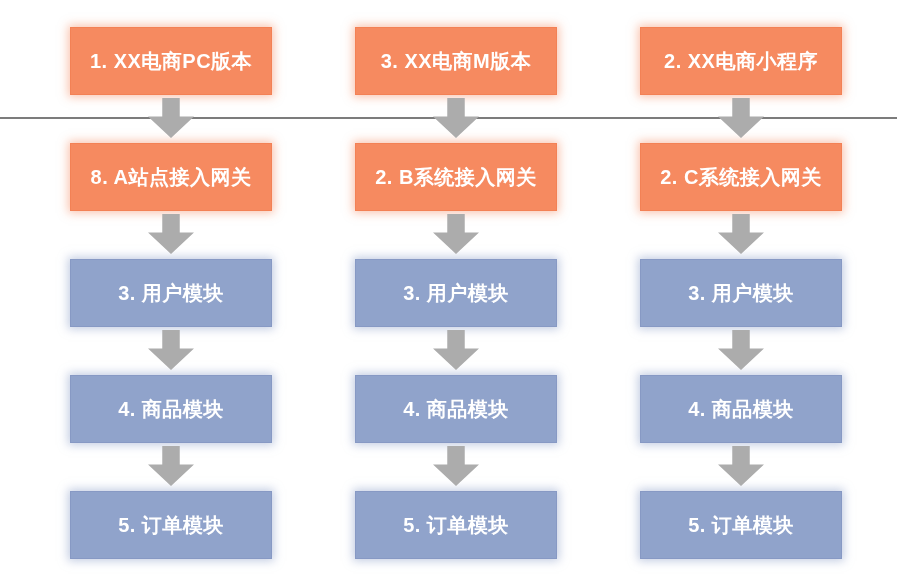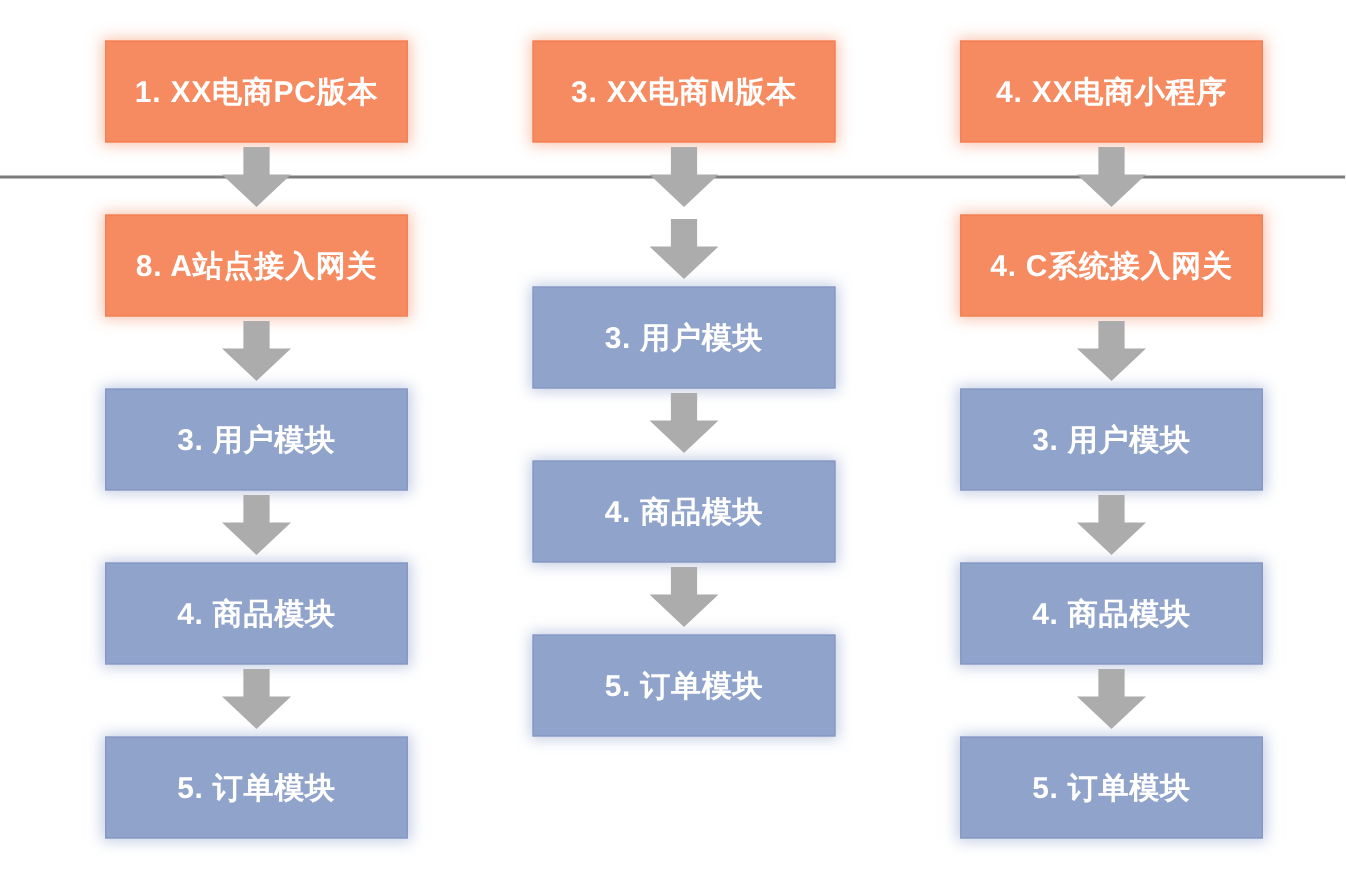--- a/index.html
+++ b/index.html
@@ -83,20 +83,23 @@
     </div>
   </div>
 
   <div class="col col2">
     <div class="node orange">
       <span>3. XX电商M版本</span>
     </div>
     <div class="gap">
         <div class="arrow"></div>
       </div>
+    <div class="node orange">
+      <span>2. B系统接入网关</span>
+    </div>
     <div class="gap">
         <div class="arrow"></div>
       </div>
     <div class="node blue">
       <span>3. 用户模块</span>
     </div>
     <div class="gap">
         <div class="arrow"></div>
       </div>
     <div class="node blue">
@@ -105,27 +108,27 @@
     <div class="gap">
         <div class="arrow"></div>
       </div>
     <div class="node blue">
       <span>5. 订单模块</span>
     </div>
   </div>
 
   <div class="col col3">
     <div class="node orange">
-      <span>4. XX电商小程序</span>
+      <span>2. XX电商小程序</span>
     </div>
     <div class="gap">
         <div class="arrow"></div>
       </div>
     <div class="node orange">
-      <span>4. C系统接入网关</span>
+      <span>2. C系统接入网关</span>
     </div>
     <div class="gap">
         <div class="arrow"></div>
       </div>
     <div class="node blue">
       <span>3. 用户模块</span>
     </div>
     <div class="gap">
         <div class="arrow"></div>
       </div>

